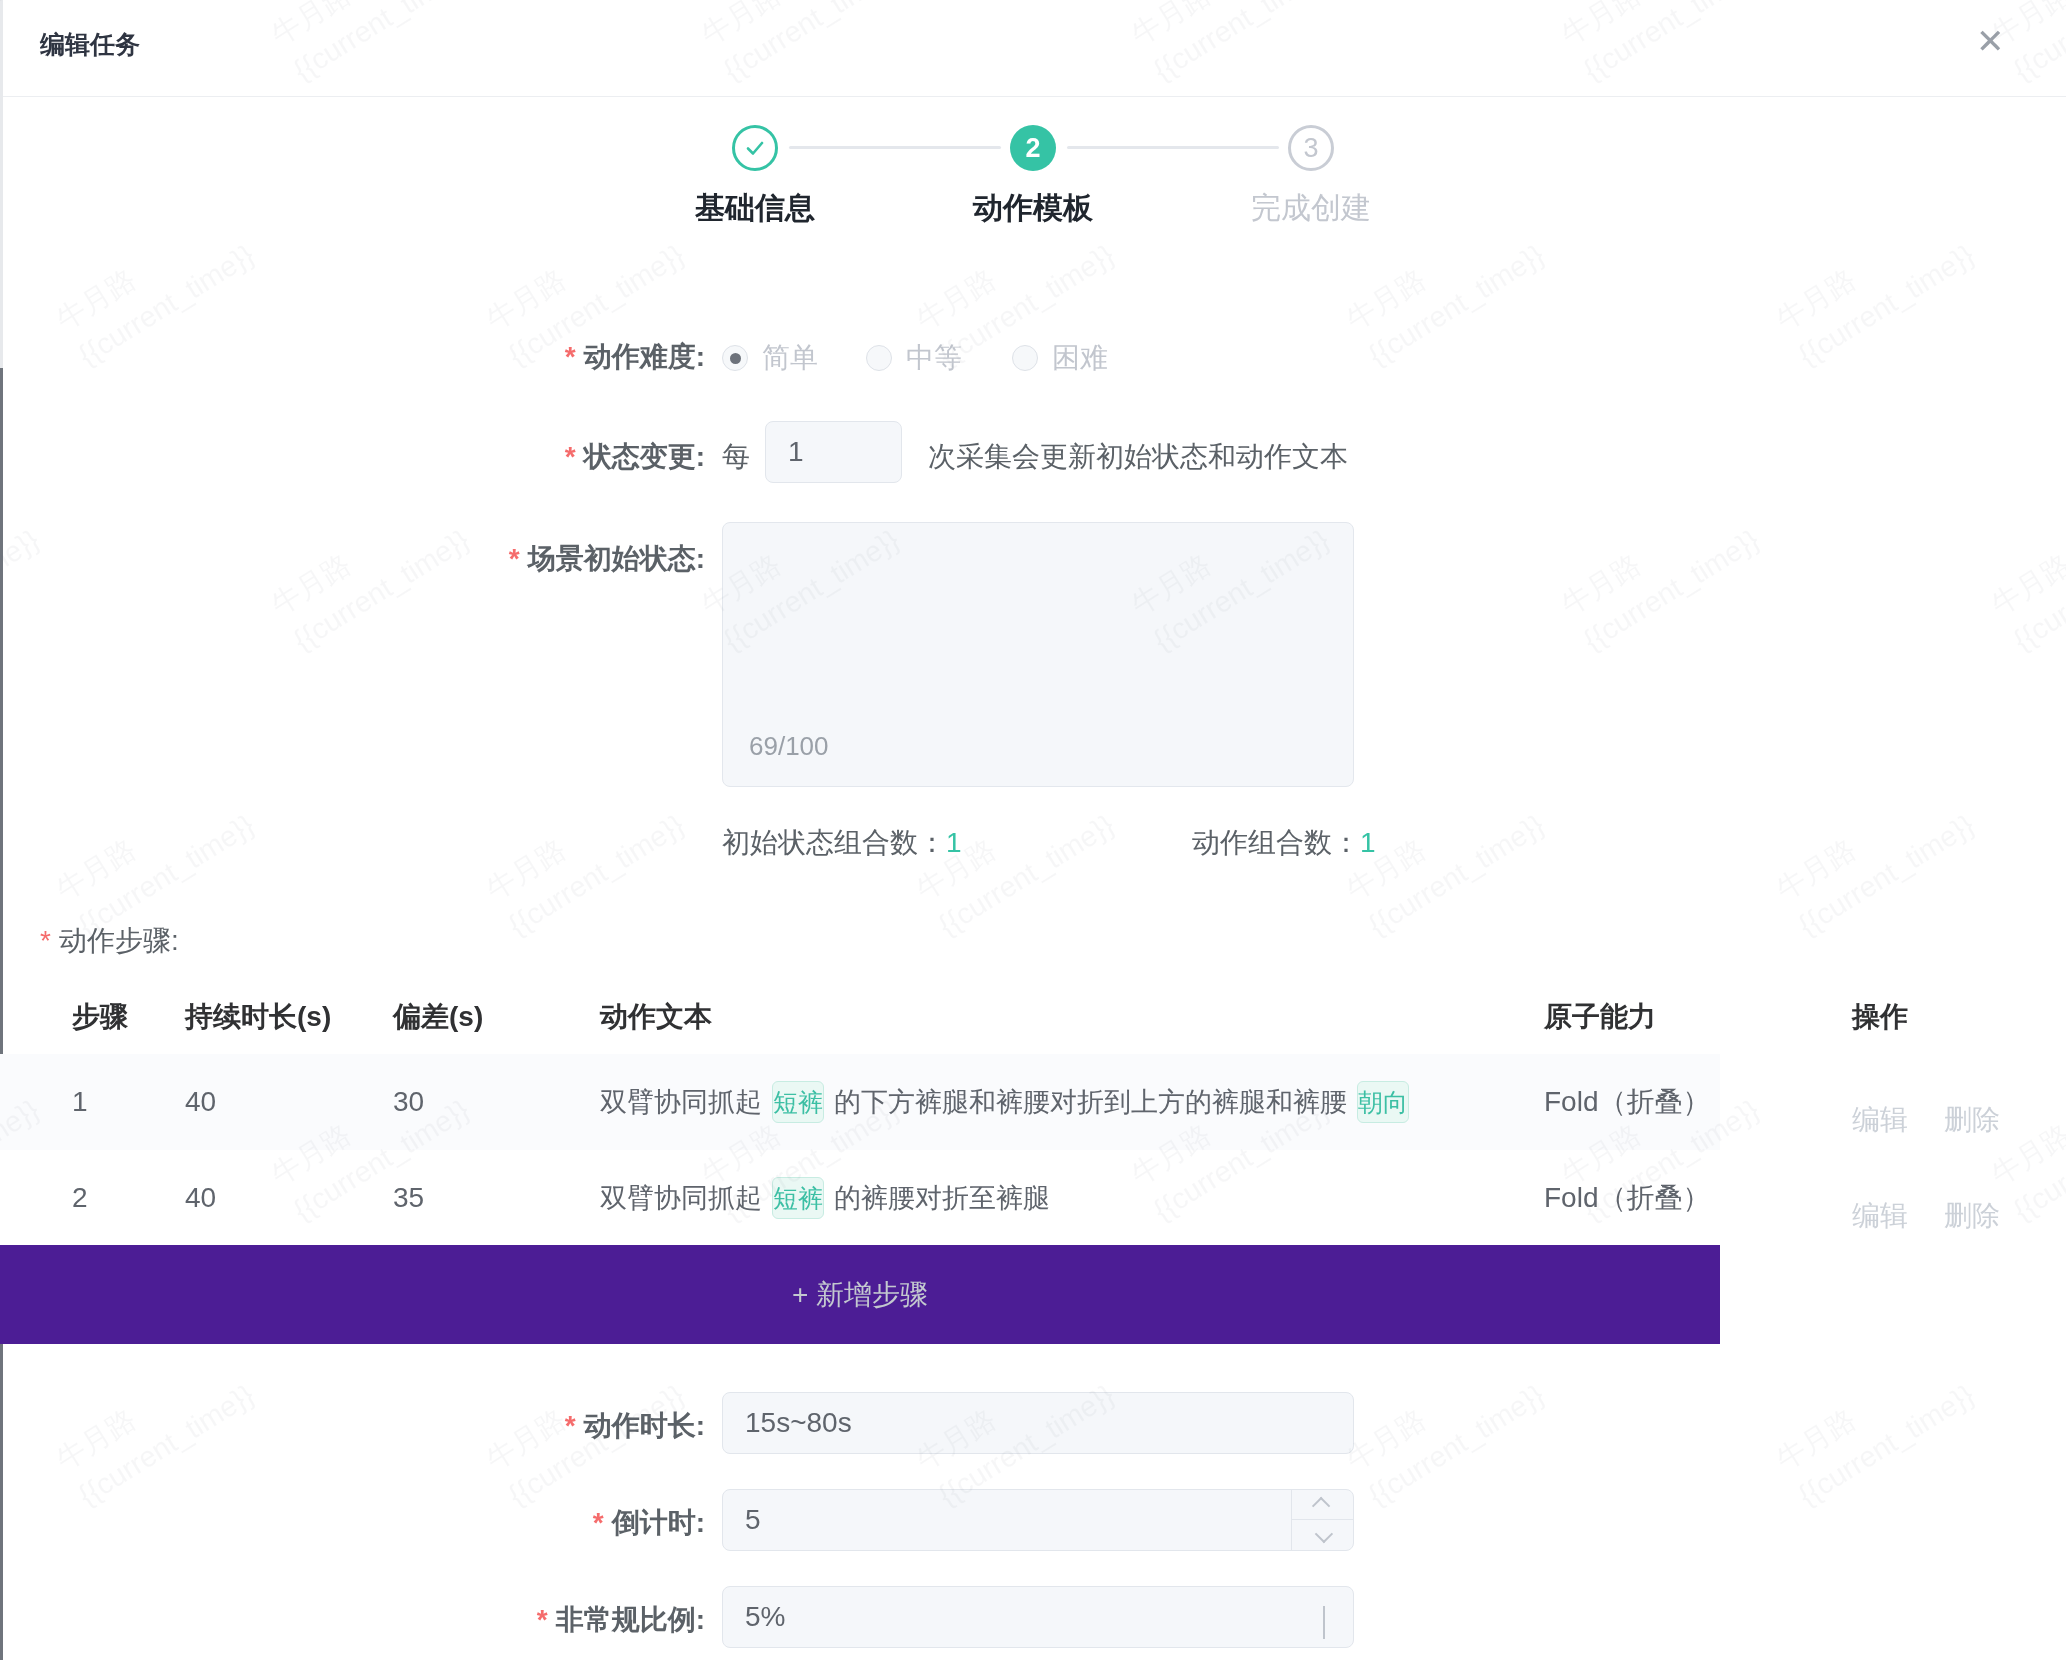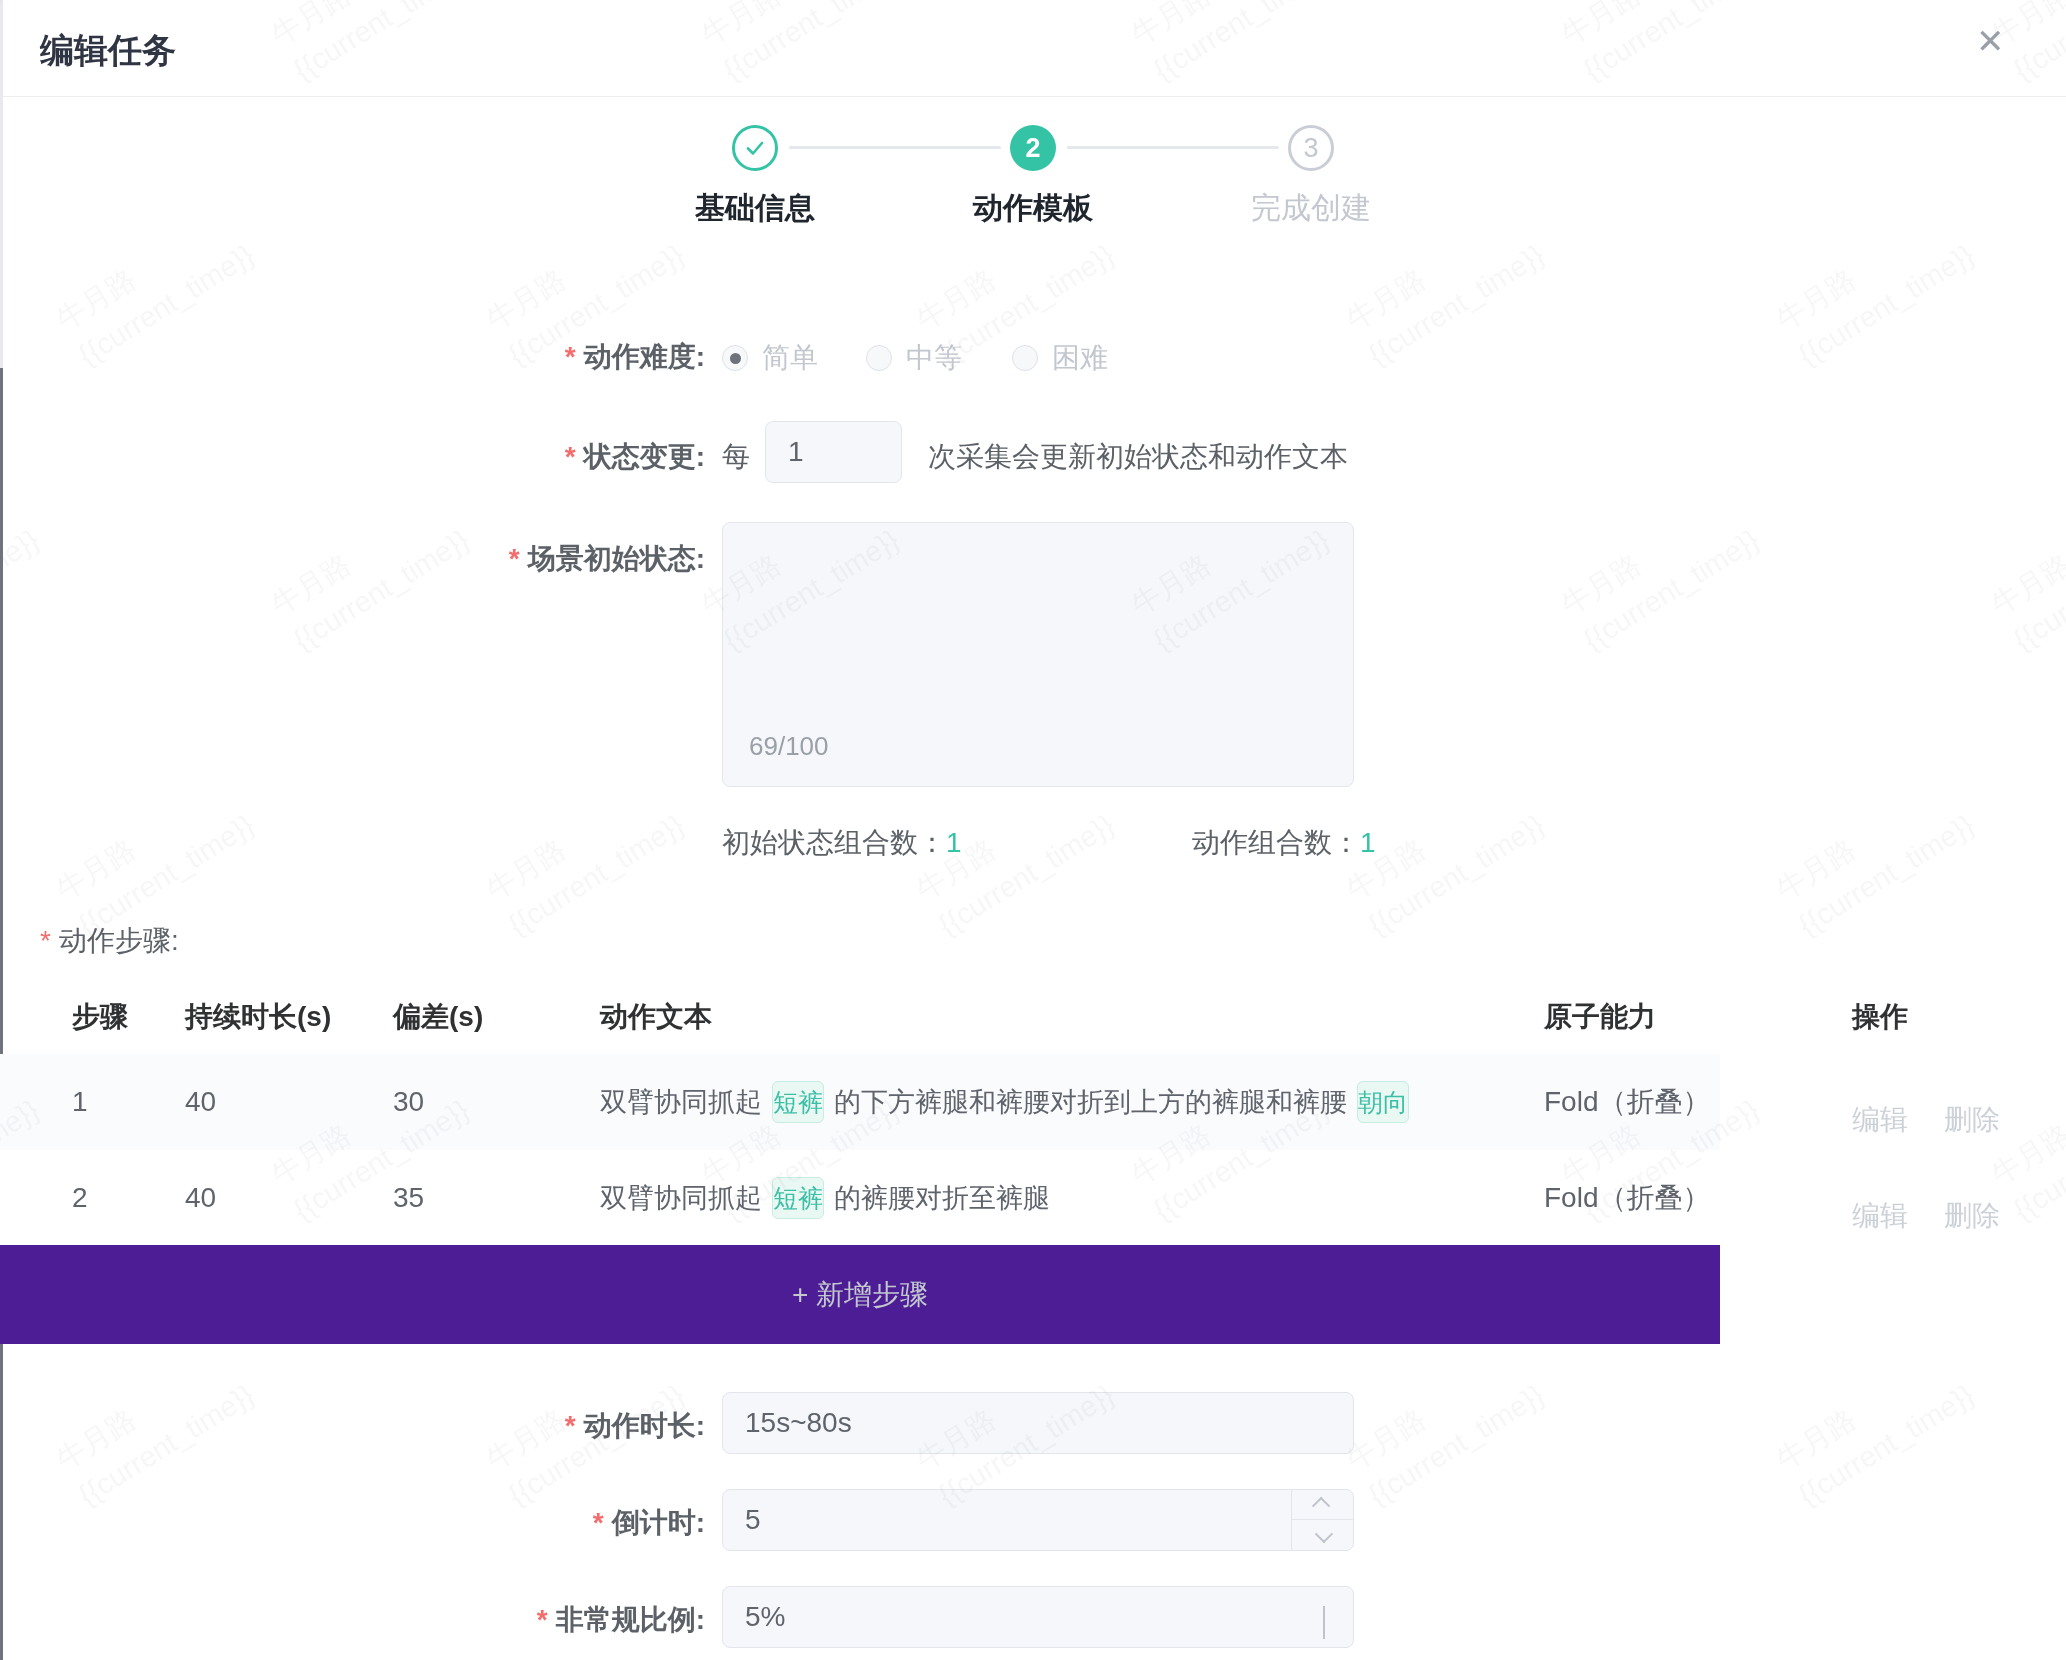--- a/index.html
+++ b/index.html
@@ -5,21 +5,21 @@
   html,body{margin:0;padding:0;}
   body{
     width:2066px;height:1660px;position:relative;overflow:hidden;
     background:#ffffff;
     font-family:"Liberation Sans","DejaVu Sans",sans-serif;
     color:#5b6167;
   }
   .abs{position:absolute;}
   
   .dlg-header{left:0;top:0;width:2066px;height:96px;border-bottom:1px solid #eceef1;background:#fff;}
-  .dlg-title{left:40px;top:28px;font-size:34px;font-weight:700;color:#2f3542;}
+  .dlg-title{left:40px;top:28px;font-size:25px;font-weight:700;color:#2f3542;}
   .dlg-close{left:1976px;top:24px;font-size:34px;color:#9aa0a8;cursor:pointer;font-weight:400;line-height:1;}
   .edge-strip-top{left:0;top:0;width:3px;height:368px;background:#e7e9ec;}
   .edge-strip-bottom{left:0;top:368px;width:3px;height:1292px;background:#6f747c;}
   
   .step-circle{width:46px;height:46px;border-radius:50%;box-sizing:border-box;
     display:flex;align-items:center;justify-content:center;top:125px;background:#fff;}
   .step-done{border:3px solid #35c3a5;}
   .step-active{background:#35c3a5;color:#fff;font-size:27px;font-weight:700;}
   .step-pending{border:3px solid #c9cdd5;color:#c3c7cf;font-size:27px;}
   .step-label{top:188px;width:260px;text-align:center;font-size:30px;}

